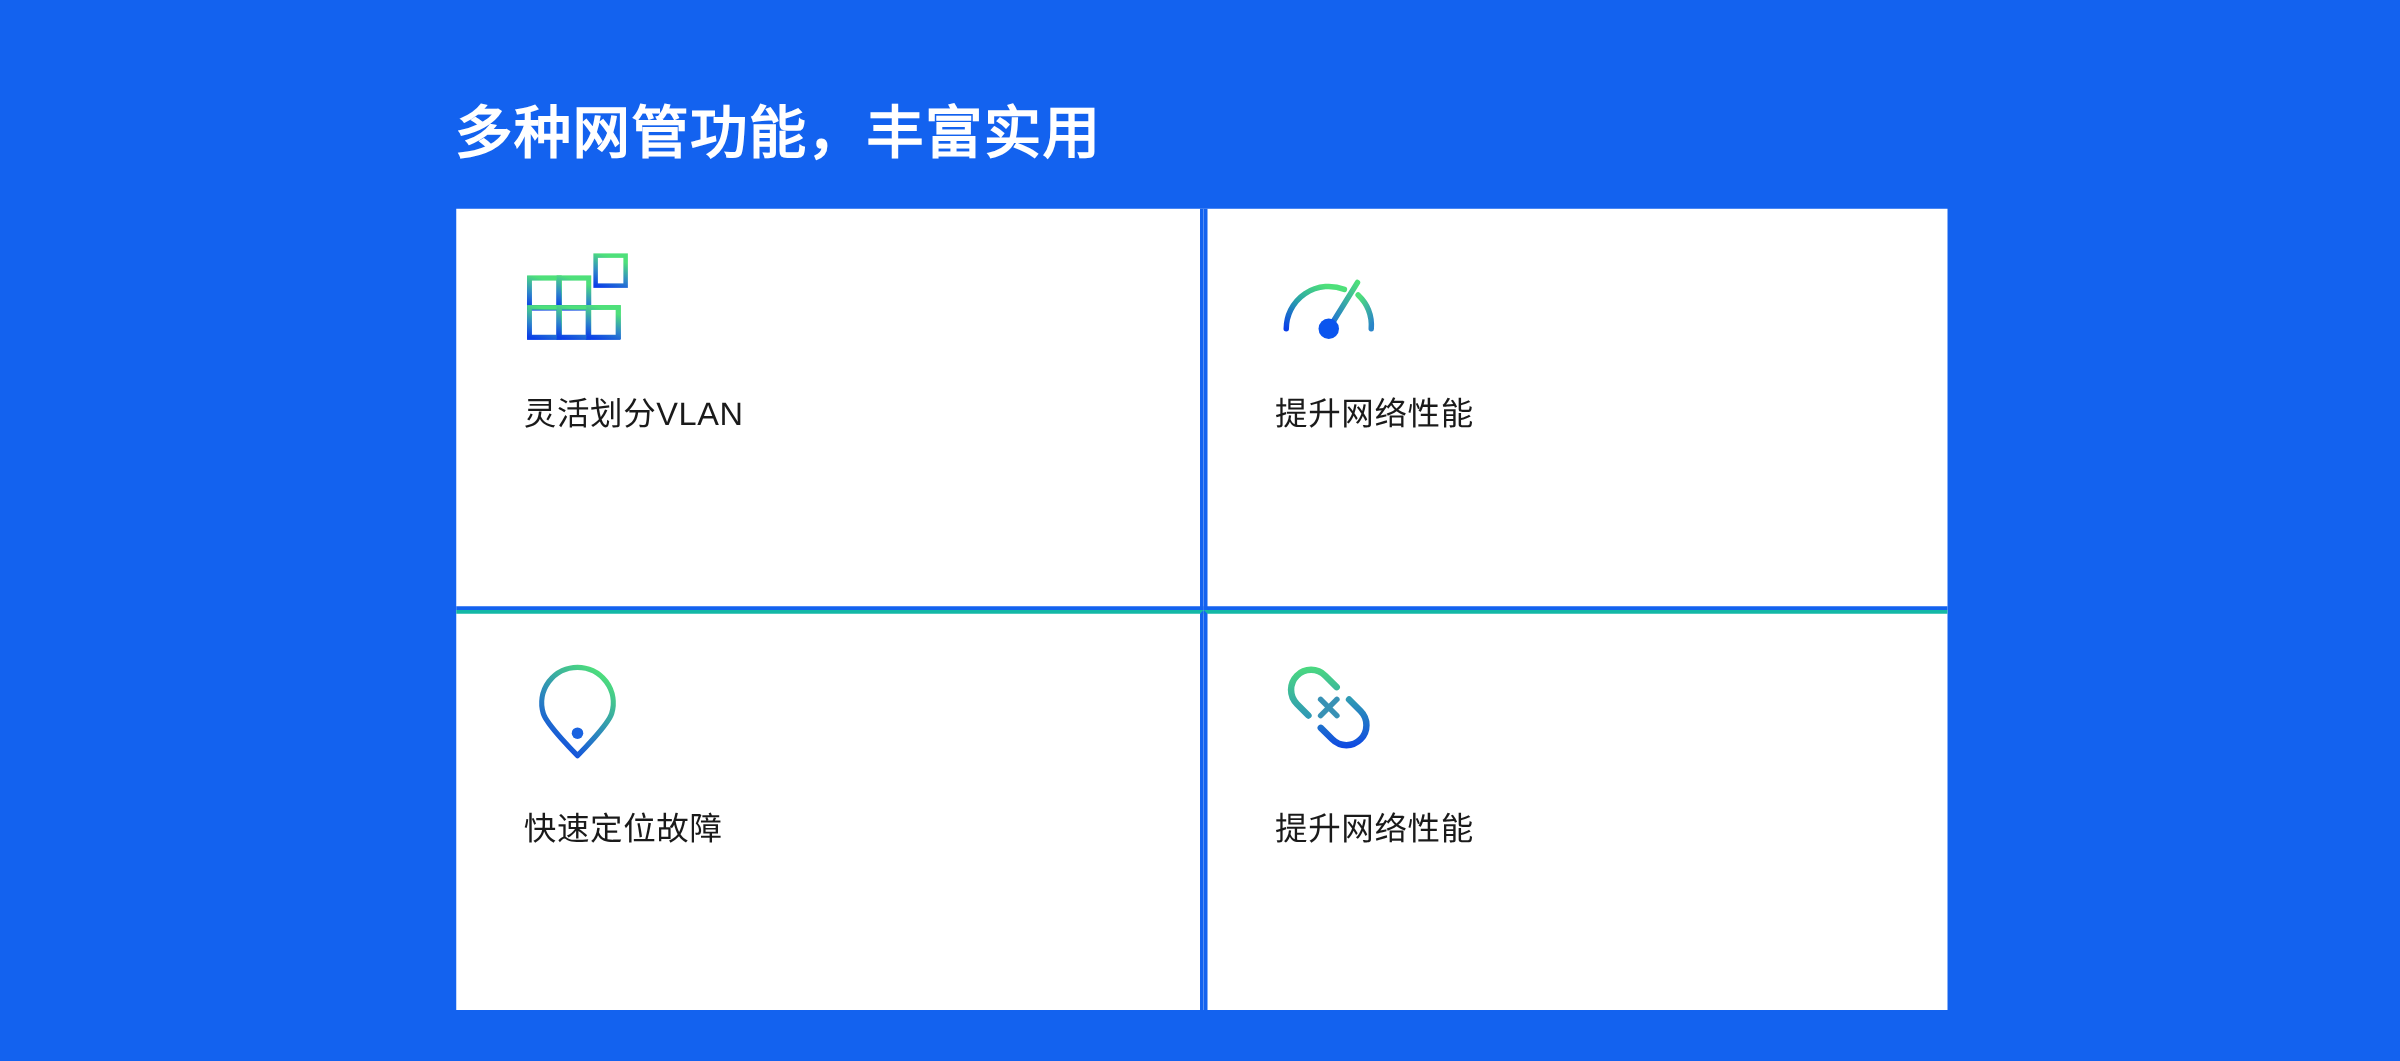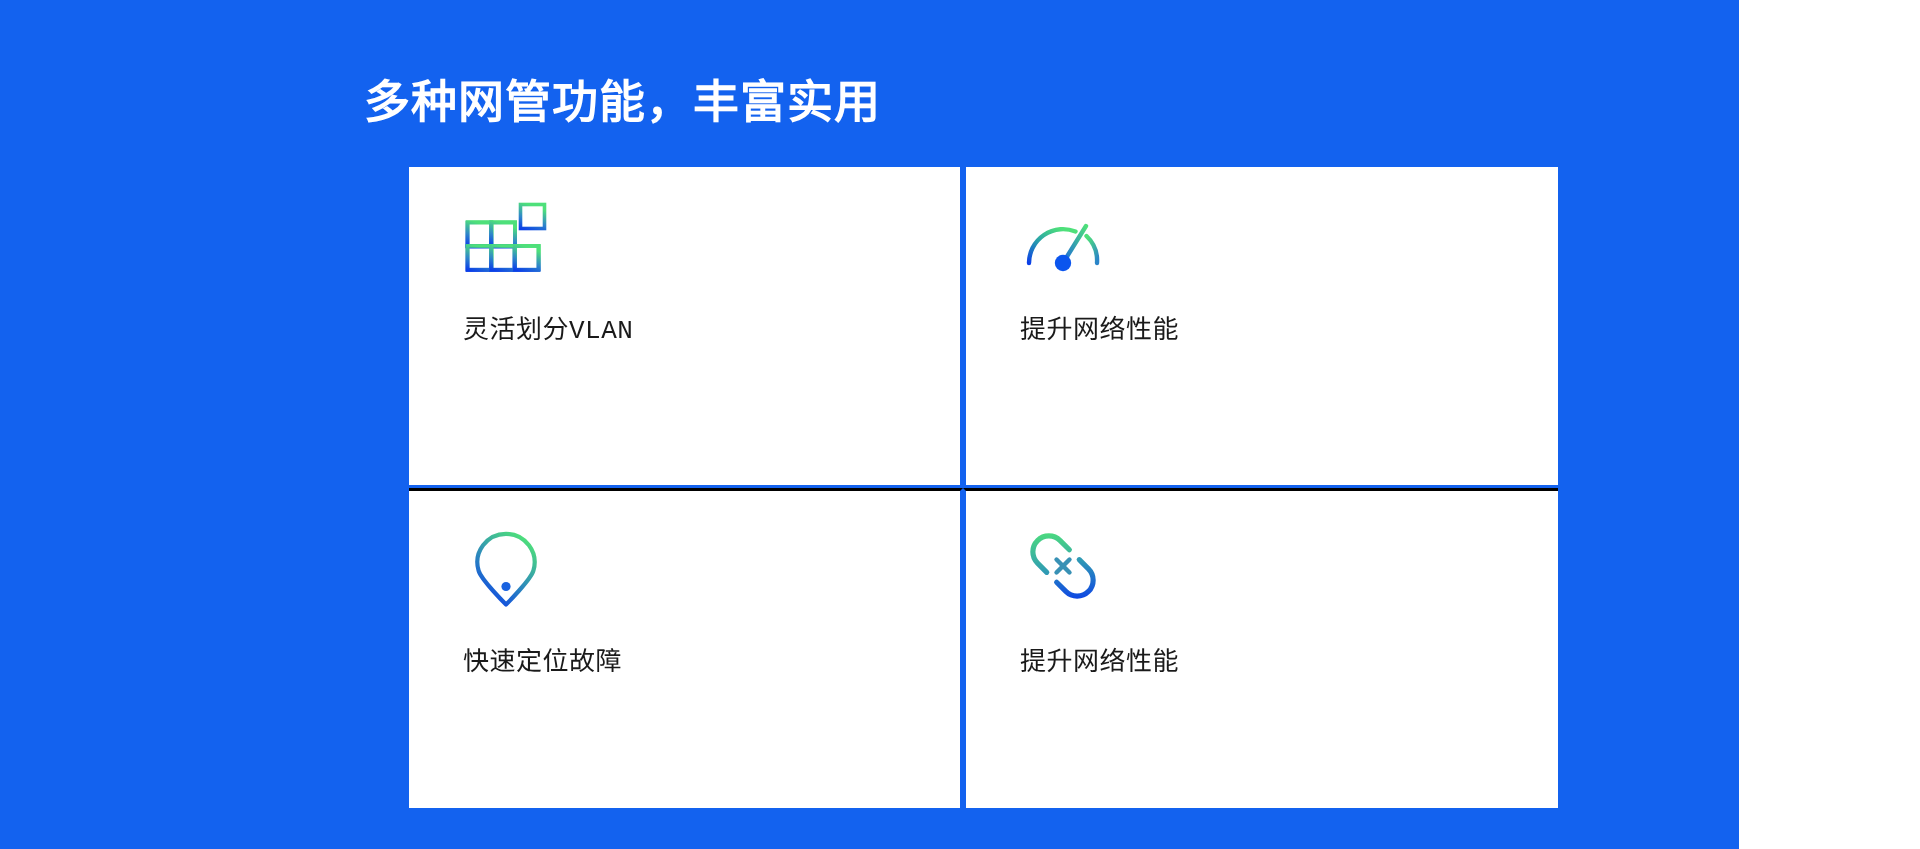--- a/index.html
+++ b/index.html
@@ -8,25 +8,24 @@
   }
   body {
     width: 1920px;
     height: 849px;
     overflow: hidden;
     font-family: "Liberation Sans", "DejaVu Sans", sans-serif;
   }
 
   .page {
     position: relative;
-    width: 1739px;
+    width: 1920px;
     height: 849px;
     background: #1362ef;
     box-sizing: border-box;
-    font-family: Liberation Mono, monospace;
   }
 
   
   .page-title {
     position: absolute;
     left: 364px;
     top: 44px;
     font-size: 46px;
     line-height: 62px;
     font-weight: 700;
@@ -50,24 +49,24 @@
     background: #1362ef;
   }
 
   .feature-card {
     position: relative;
     background: #ffffff;
     box-sizing: border-box;
     overflow: hidden;
   }
   
-  .feature-card.col-left  { border-right: 3px solid #1362ef; margin-left: 44px; }
+  .feature-card.col-left  { border-right: 3px solid #1362ef; }
   .feature-card.col-right { border-left: 3px solid #1362ef; text-align: center; }
   .feature-card.row-top    { border-bottom: 3px solid #1362ef; }
-  .feature-card.row-bottom { border-top: 3px solid #000000; }
+  .feature-card.row-bottom { border-top: 3px solid #14b8a6; }
 
   .card-icon {
     position: absolute;
     left: 54px;
     top: 33px;
     width: 86px;
     height: 78px;
     display: block;
   }
   .card-icon svg { display: block; width: 100%; height: 100%; }

